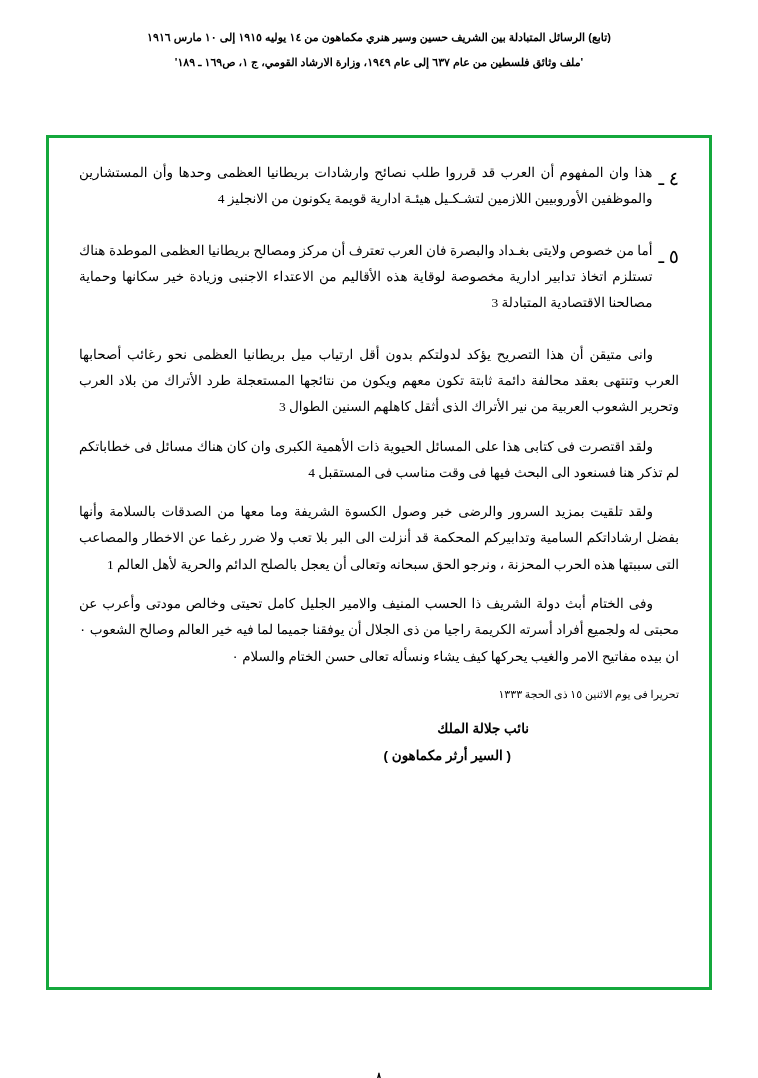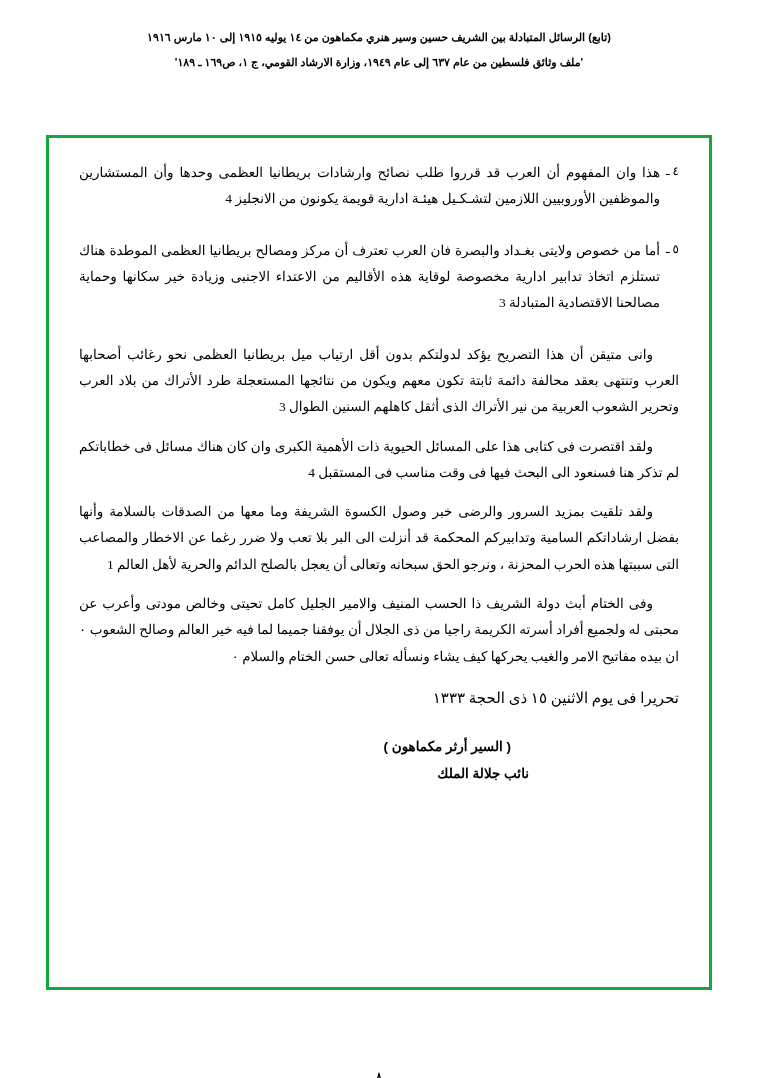--- a/index.html
+++ b/index.html
@@ -60,44 +60,44 @@
     top: 22px;
     direction: rtl;
   }
   .num-item {
     display: flex;
     flex-direction: row;
     margin-bottom: 12px;
   }
   .num-label {
     flex: 0 0 auto;
-    font-size: 12px;
+    font-size: 19px;
     padding-left: 6px;
     white-space: nowrap;
     line-height: 1.95;
   }
   .para {
     font-size: 13.5px;
     line-height: 1.95;
     text-align: justify;
     text-align-last: right;
     direction: rtl;
     margin-bottom: 13px;
     flex: 1 1 auto;
   }
   .para.indent {
     text-indent: 26px;
   }
   .closing-line {
-    font-size: 15px;
+    font-size: 11px;
     line-height: 1.95;
     text-align: right;
     direction: rtl;
     margin-top: 14px;
-    margin-bottom: 20px;
+    margin-bottom: 10px;
   }
   .signature {
     margin-top: 6px;
     direction: rtl;
     text-align: right;
   }
   .sig-line {
     font-family: "Liberation Sans", sans-serif;
     font-weight: bold;
     font-size: 13.5px;
@@ -142,22 +142,22 @@
       </div>
 
       <div class="para indent">وانى متيقن أن هذا التصريح يؤكد لدولتكم بدون أقل ارتياب ميل بريطانيا العظمى نحو رغائب أصحابها العرب وتنتهى بعقد محالفة دائمة ثابتة تكون معهم ويكون من نتائجها المستعجلة طرد الأتراك من بلاد العرب وتحرير الشعوب العربية من نير الأتراك الذى أثقل كاهلهم السنين الطوال 3</div>
       <div class="para indent">ولقد اقتصرت فى كتابى هذا على المسائل الحيوية ذات الأهمية الكبرى وان كان هناك مسائل فى خطاباتكم لم تذكر هنا فسنعود الى البحث فيها فى وقت مناسب فى المستقبل 4</div>
       <div class="para indent">ولقد تلقيت بمزيد السرور والرضى خبر وصول الكسوة الشريفة وما معها من الصدقات بالسلامة وأنها بفضل ارشاداتكم السامية وتدابيركم المحكمة قد أنزلت الى البر بلا تعب ولا ضرر رغما عن الاخطار والمصاعب التى سببتها هذه الحرب المحزنة ، ونرجو الحق سبحانه وتعالى أن يعجل بالصلح الدائم والحرية لأهل العالم 1</div>
       <div class="para indent">وفى الختام أبث دولة الشريف ذا الحسب المنيف والامير الجليل كامل تحيتى وخالص مودتى وأعرب عن محبتى له ولجميع أفراد أسرته الكريمة راجيا من ذى الجلال أن يوفقنا جميما لما فيه خير العالم وصالح الشعوب ٠ ان بيده مفاتيح الامر والغيب يحركها كيف يشاء ونسأله تعالى حسن الختام والسلام ٠</div>
 
       <div class="closing-line">تحريرا فى يوم الاثنين ١٥ ذى الحجة ١٣٣٣</div>
 
       <div class="signature">
+        <div class="sig-line">نائب جلالة الملك</div>
         <div class="sig-line second">( السير أرثر مكماهون )</div>
-        <div class="sig-line">نائب جلالة الملك</div>
       </div>
 
     </div>
   </div>
 
   <div class="footer">
     <span>٨</span>
   </div>
 
 </div>

